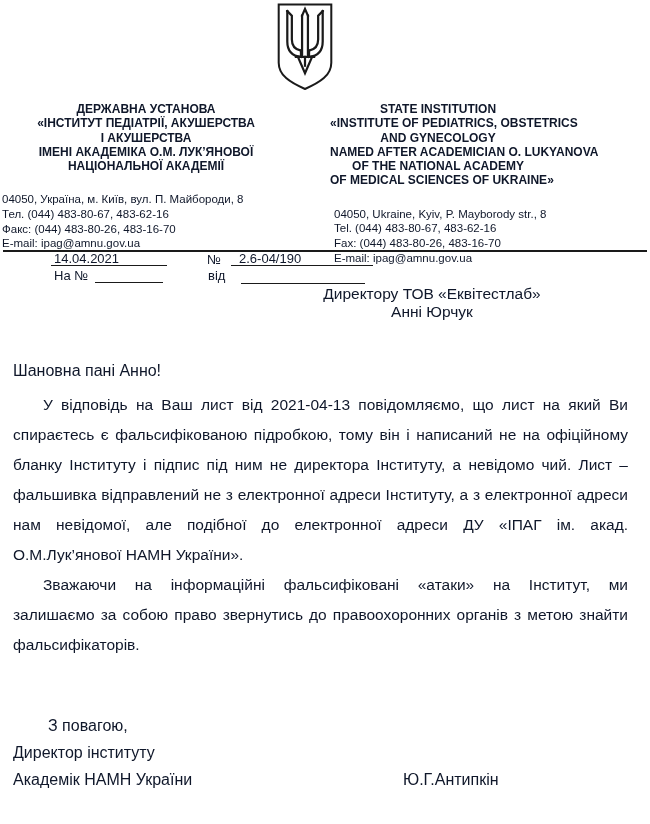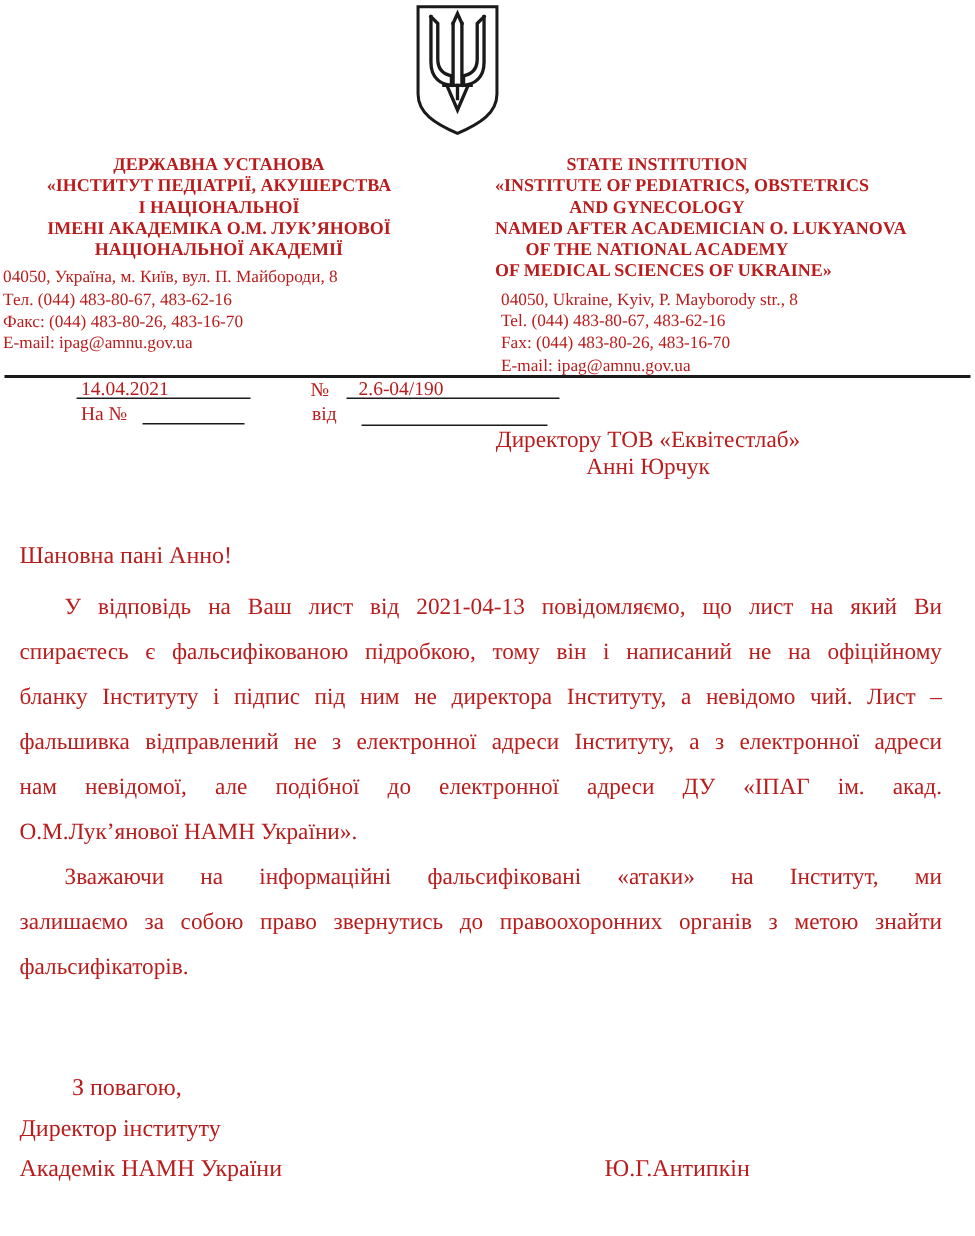--- a/index.html
+++ b/index.html
@@ -1,32 +1,32 @@
 <!DOCTYPE html>
 <html><head>
 <meta charset="utf-8">
 <style>
   html,body{margin:0;padding:0;background:#e8e8e8;}
   .page{
     position:relative;width:650px;height:824px;background:#ffffff;
-    font-family:Liberation Serif, serif;color:#b91c1c;
+    font-family:Liberation Sans, sans-serif;color:#0f172a;
     overflow:hidden;margin:0 auto;
   }
   .abs{position:absolute;}
   
   .emblem{left:277px;top:3px;width:56px;height:88px;}
   
   .hdr{top:102px;}
   .hdr-left{left:0;width:292px;}
   .hdr-right{left:330px;width:216px;}
   .org div{
     font-weight:bold;font-size:12px;line-height:14.3px;text-align:center;
     white-space:nowrap;
   }
-  .addr{margin-top:5px;}
+  .addr{margin-top:19px;}
   .addr div{font-size:11.5px;line-height:14.6px;text-align:left;white-space:nowrap;}
   .hdr-left .addr{padding-left:2px;}
   .hdr-right .addr{padding-left:4px;}
   
   .rule{left:3px;top:250px;width:644px;height:2px;background:#1a1a1a;}
   .refcell{font-size:13px;height:13px;line-height:13px;white-space:nowrap;margin-left:48px;}
   .u{border-bottom:1.5px solid #1a1a1a;}
   .ref-date{left:3px;top:252px;width:113px;padding-left:3px;}
   .ref-no-label{left:159px;top:253px;}
   .ref-number{left:183px;top:252px;width:134px;padding-left:8px;}
@@ -73,21 +73,21 @@
         <path d="M20.5,53.3 L27.5,69.5 L34.5,53.3"></path>
         <path d="M27.5,53.3 V62"></path>
       </g>
     </svg>
   </div>
 
   <div class="abs hdr hdr-left">
     <div class="org">
       <div>ДЕРЖАВНА УСТАНОВА</div>
       <div>«ІНСТИТУТ ПЕДІАТРІЇ, АКУШЕРСТВА</div>
-      <div>І НАЦІОНАЛЬНОЇ</div>
+      <div>І АКУШЕРСТВА</div>
       <div>ІМЕНІ АКАДЕМІКА О.М. ЛУК’ЯНОВОЇ</div>
       <div>НАЦІОНАЛЬНОЇ АКАДЕМІЇ</div>
     </div>
     <div class="addr">
       <div>04050, Україна, м. Київ, вул. П. Майбороди, 8</div>
       <div>Тел. (044) 483-80-67, 483-62-16</div>
       <div>Факс: (044) 483-80-26, 483-16-70</div>
       <div>E-mail: ipag@amnu.gov.ua</div>
     </div>
   </div>

